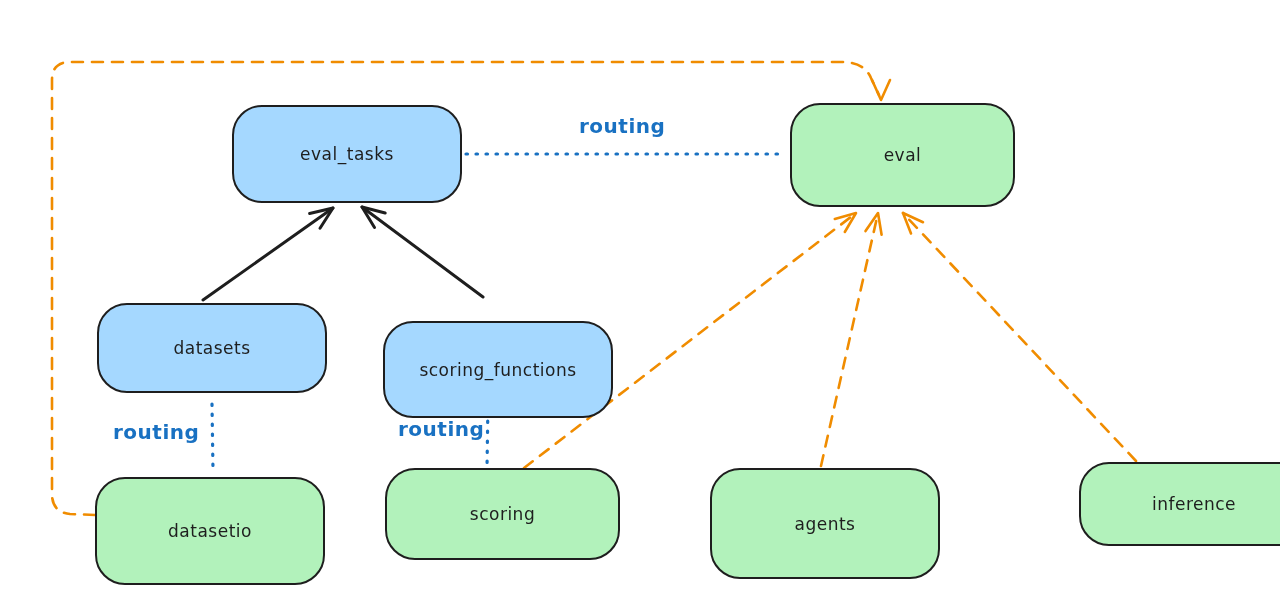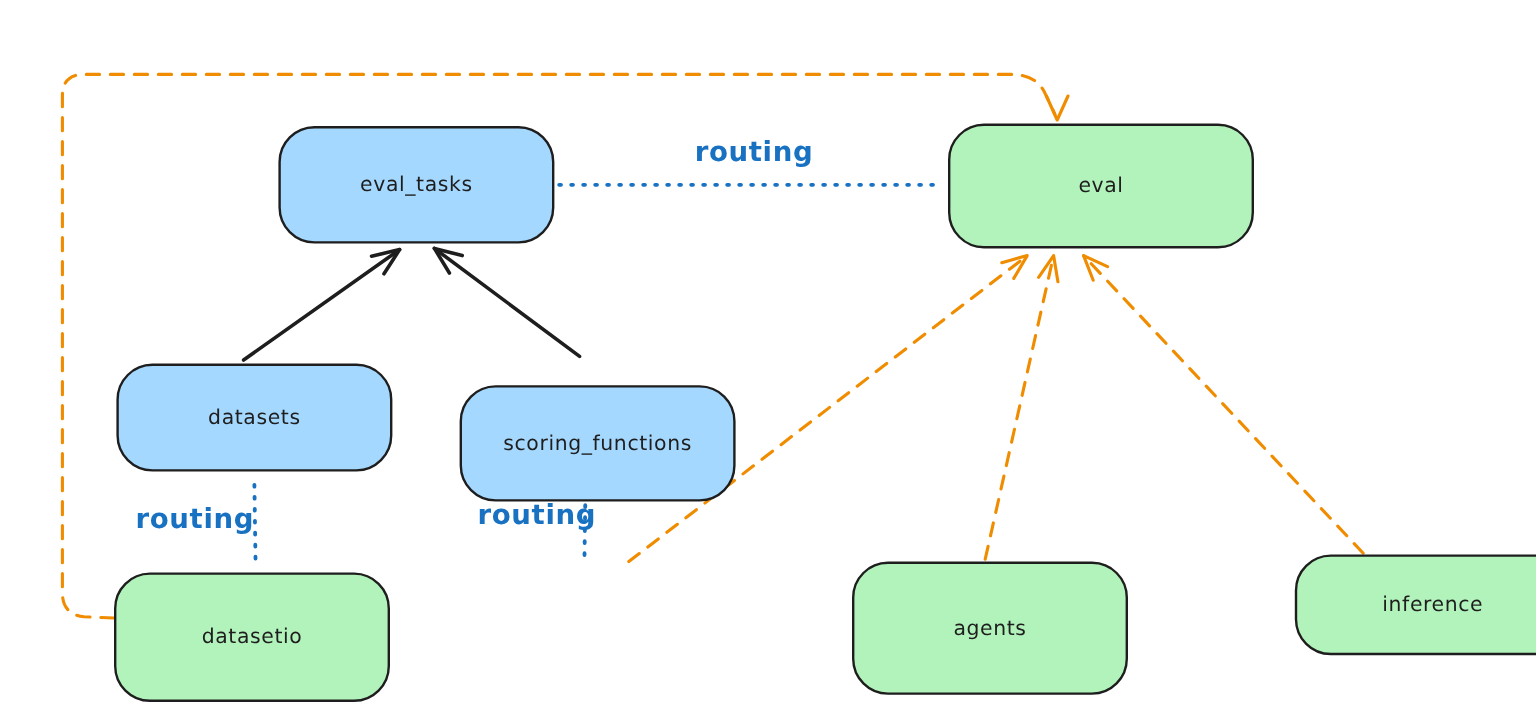--- a/index.html
+++ b/index.html
@@ -18,21 +18,21 @@
   .node{
     position:absolute;display:flex;align-items:center;justify-content:center;
     border:2.6px solid var(--stroke,#1e1e1e);border-radius:30px;
     font-size:17px;color:var(--stroke,#1e1e1e);letter-spacing:0.5px;
     box-sizing:border-box;
   }
   .node.blue{background:var(--blue-fill,#a5d8ff);}
   .node.green{background:var(--green-fill,#b2f2bb);}
   .routing-label{
     position:absolute;color:var(--routing-blue,#1971c2);
-    font-size:23px;font-weight:600;letter-spacing:0.5px;
+    font-size:20px;font-weight:600;letter-spacing:0.5px;
   }
 </style>
 </head>
 <body>
 
 <div class="canvas">
 
   <svg class="edges" viewBox="0 0 1280 596">
 
     <path class="edge-solid" d="M 203 300 L 333 208"></path>
@@ -48,24 +48,25 @@
     <path class="edge-orange arrowhead" d="M 872 80 L 881 100 L 890 80"></path>
     <path class="edge-orange" d="M 524 468 L 856 213"></path>
     <path class="edge-orange arrowhead" d="M 834.8 218.9 L 856 213 L 844.8 232"></path>
     <path class="edge-orange" d="M 821 466 L 878 213"></path>
     <path class="edge-orange arrowhead" d="M 865.5 231.1 L 878 213 L 881.6 234.8"></path>
     <path class="edge-orange" d="M 1136 461 L 903 213"></path>
     <path class="edge-orange arrowhead" d="M 911 233.5 L 903 213 L 923 222.2"></path>
   </svg>
 
   <div class="node blue" style="left:232px; top:105px; width:230px; height:98px;">eval_tasks</div>
-  <div class="node green" style="left:790px; top:103px; width:255px; height:104px;">eval</div>
+  <div class="node green" style="left:790px; top:103px; width:225px; height:104px;">eval</div>
   <div class="node blue" style="left:97px;  top:303px; width:230px; height:90px;">datasets</div>
   <div class="node blue" style="left:383px; top:300px; width:230px; height:97px;margin-top:21px;">scoring_functions</div>
   <div class="node green" style="left:95px;  top:477px; width:230px; height:108px;">datasetio</div>
+  <div class="node green" style="left:385px; top:468px; width:235px; height:92px;">scoring</div>
   <div class="node green" style="left:710px; top:468px; width:230px; height:111px;">agents</div>
   <div class="node green" style="left:1048px;top:462px; width:230px; height:84px;margin-left:31px;">inference</div>
 
   <div class="routing-label" style="left:579px; top:114px;">routing</div>
   <div class="routing-label" style="left:113px; top:420px;">routing</div>
   <div class="routing-label" style="left:398px; top:417px;">routing</div>
 
 </div>
 
 </body></html>

